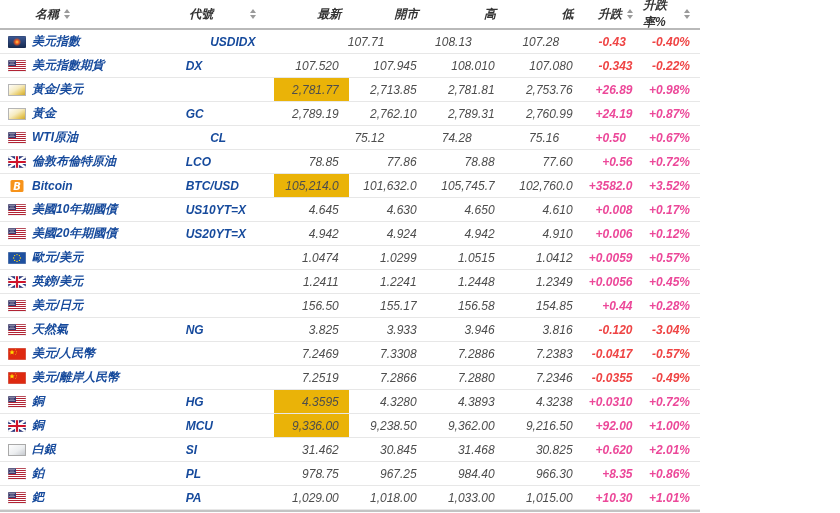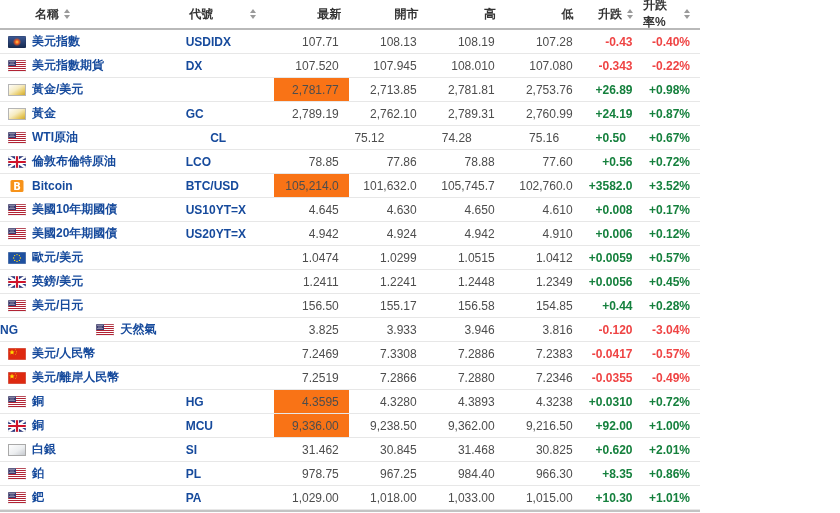--- a/index.html
+++ b/index.html
@@ -2,21 +2,21 @@
 <html><head>
 <meta charset="utf-8">
 <style>
   * { box-sizing: border-box; margin: 0; padding: 0; }
   body {
     width: 840px; height: 513px; overflow: hidden;
     background: #ffffff;
     font-family: "Liberation Sans", "DejaVu Sans", sans-serif;
     font-size: 12px; color: #4d4d4d;
   }
-  .market-table { width: 700px; border-bottom: 2px solid #c3c3c3; }
+  .market-table { width: 700px; border-bottom: 2px solid #c3c3c3; font-style: italic; }
 
   
   .thead {
     display: flex; height: 30px; align-items: center;
     border-bottom: 2px solid #b9b9b9;
     font-weight: bold; color: #333333; background: #ffffff;
   }
   .th { display: flex; align-items: center; height: 100%; }
   .th.num { justify-content: flex-end; padding-right: 10px; }
   .sort { display: inline-flex; flex-direction: column; margin-left: 5px; gap: 2px; }
@@ -42,23 +42,23 @@
     cursor: pointer;
   }
   .td { display: flex; align-items: center; height: 100%; }
   .td.num { justify-content: flex-end; padding-right: 10px; white-space: nowrap; }
   .td.c-name { padding-left: 8px; gap: 6px; }
   .icon { width: 18px; height: 12px; flex: none; line-height: 0; }
   .icon svg { display: block; width: 18px; height: 12px; }
   .name-link, .sym-link {
     color: #164a9c; font-weight: bold; text-decoration: none; white-space: nowrap;
   }
-  .chg-up { color: #15803d; font-weight: bold; }
+  .chg-up { color: #ec4899; font-weight: bold; }
   .chg-down { color: #ef4444; font-weight: bold; }
-  .flash { background: #f97316; }
+  .flash { background: #eab308; }
 </style>
 </head>
 <body>
 
 <div class="market-table">
   <div class="thead">
     <div class="th c-name">
       <span>名稱</span>
       <span class="sort">
           <i class="up"></i>
@@ -121,21 +121,20 @@
               <rect width="18" height="12" rx="1.5" fill="none" stroke="#1a2b4d" stroke-width="0.5"></rect>
             </svg>
           </span>
           <span class="name-link">美元指數</span>
         </div>
         <div class="td c-sym">
           <span class="sym-link">USDIDX</span>
         </div>
         <div class="td num c-last">107.71</div>
         <div class="td num c-open">108.13</div>
-        <div class="td num c-high">108.19</div>
         <div class="td num c-low">107.28</div>
         <div class="td num c-chg chg-down">-0.43</div>
         <div class="td num c-pct chg-down">-0.40%</div>
       </div>
       <div class="row">
         <div class="td c-name">
           <span class="icon">
             <svg viewBox="0 0 18 12">
               <rect width="18" height="12" fill="#ffffff"></rect>
               <g fill="#b22334">
@@ -471,50 +470,50 @@
           <span class="sym-link"></span>
         </div>
         <div class="td num c-last">156.50</div>
         <div class="td num c-open">155.17</div>
         <div class="td num c-high">156.58</div>
         <div class="td num c-low">154.85</div>
         <div class="td num c-chg chg-up">+0.44</div>
         <div class="td num c-pct chg-up">+0.28%</div>
       </div>
       <div class="row">
+        <div class="td c-name">
+          <span class="icon">
+            <svg viewBox="0 0 18 12">
+              <rect width="18" height="12" fill="#ffffff"></rect>
+              <g fill="#b22334">
+                <rect y="0" width="18" height="1"></rect>
+                <rect y="2" width="18" height="1"></rect>
+                <rect y="4" width="18" height="1"></rect>
+                <rect y="6" width="18" height="1"></rect>
+                <rect y="8" width="18" height="1"></rect>
+                <rect y="10" width="18" height="1"></rect>
+              </g>
+              <rect width="8" height="6" fill="#3c3b6e"></rect>
+              <g fill="#ffffff">
+                <circle cx="2" cy="1.5" r="0.5"></circle>
+                <circle cx="4" cy="1.5" r="0.5"></circle>
+                <circle cx="6" cy="1.5" r="0.5"></circle>
+                <circle cx="3" cy="3" r="0.5"></circle>
+                <circle cx="5" cy="3" r="0.5"></circle>
+                <circle cx="2" cy="4.5" r="0.5"></circle>
+                <circle cx="4" cy="4.5" r="0.5"></circle>
+                <circle cx="6" cy="4.5" r="0.5"></circle>
+              </g>
+              <rect width="18" height="12" fill="none" stroke="#cccccc" stroke-width="0.5"></rect>
+            </svg>
+          </span>
+          <span class="name-link">天然氣</span>
+        </div>
         <div class="td c-sym">
           <span class="sym-link">NG</span>
-        </div>
-        <div class="td c-name">
-          <span class="icon">
-            <svg viewBox="0 0 18 12">
-              <rect width="18" height="12" fill="#ffffff"></rect>
-              <g fill="#b22334">
-                <rect y="0" width="18" height="1"></rect>
-                <rect y="2" width="18" height="1"></rect>
-                <rect y="4" width="18" height="1"></rect>
-                <rect y="6" width="18" height="1"></rect>
-                <rect y="8" width="18" height="1"></rect>
-                <rect y="10" width="18" height="1"></rect>
-              </g>
-              <rect width="8" height="6" fill="#3c3b6e"></rect>
-              <g fill="#ffffff">
-                <circle cx="2" cy="1.5" r="0.5"></circle>
-                <circle cx="4" cy="1.5" r="0.5"></circle>
-                <circle cx="6" cy="1.5" r="0.5"></circle>
-                <circle cx="3" cy="3" r="0.5"></circle>
-                <circle cx="5" cy="3" r="0.5"></circle>
-                <circle cx="2" cy="4.5" r="0.5"></circle>
-                <circle cx="4" cy="4.5" r="0.5"></circle>
-                <circle cx="6" cy="4.5" r="0.5"></circle>
-              </g>
-              <rect width="18" height="12" fill="none" stroke="#cccccc" stroke-width="0.5"></rect>
-            </svg>
-          </span>
-          <span class="name-link">天然氣</span>
         </div>
         <div class="td num c-last">3.825</div>
         <div class="td num c-open">3.933</div>
         <div class="td num c-high">3.946</div>
         <div class="td num c-low">3.816</div>
         <div class="td num c-chg chg-down">-0.120</div>
         <div class="td num c-pct chg-down">-3.04%</div>
       </div>
       <div class="row">
         <div class="td c-name">

